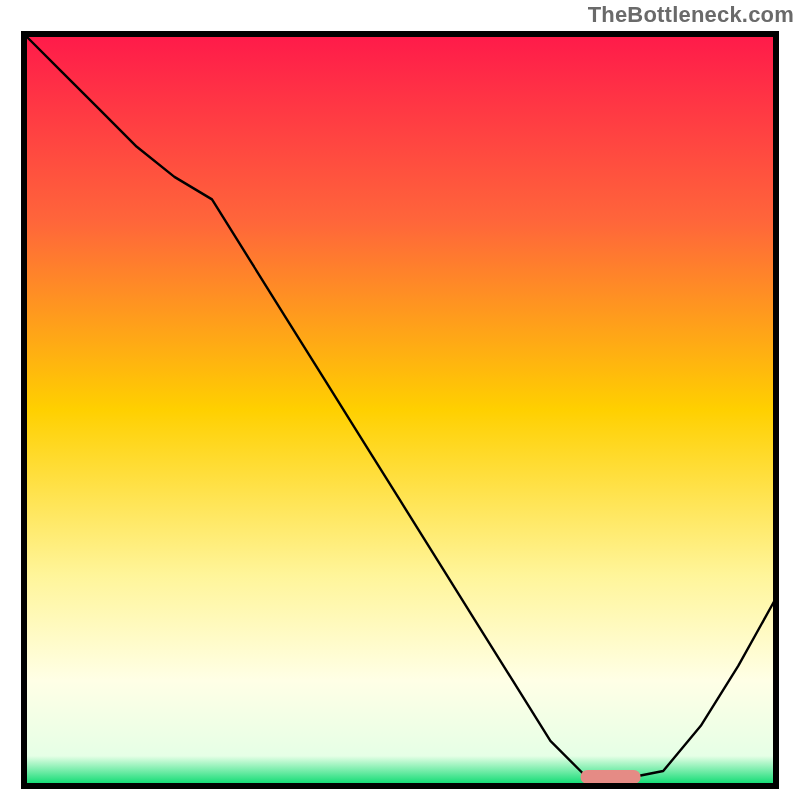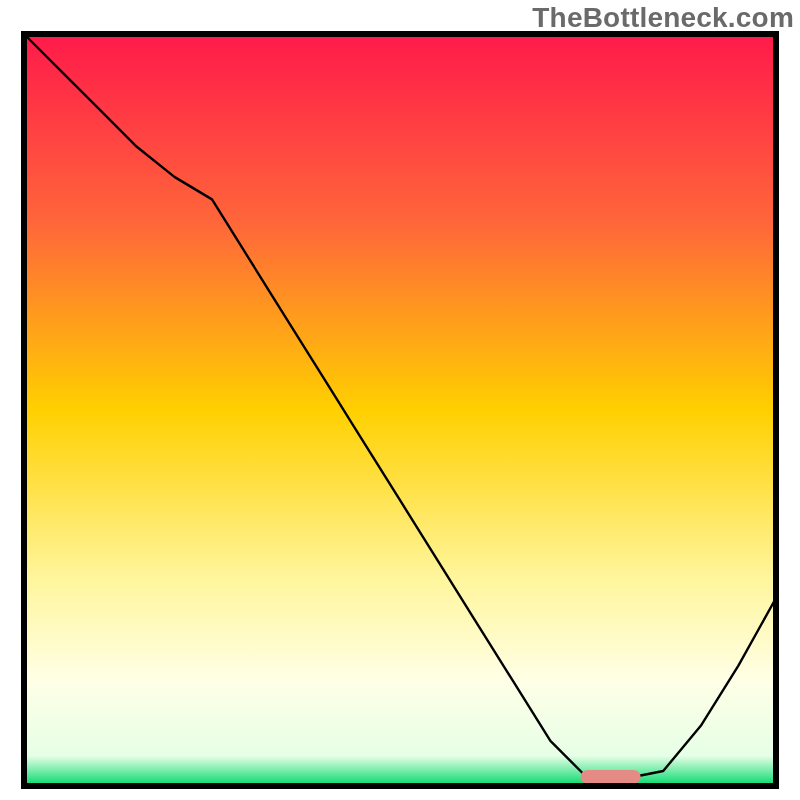--- a/index.html
+++ b/index.html
@@ -8,21 +8,21 @@
     width: 800px;
     height: 800px;
     background: #ffffff;
     font-family: Arial, Helvetica, sans-serif;
     overflow: hidden;
   }
   .watermark {
     position: absolute;
     top: 2px;
     right: 6px;
-    font-size: 28px;
+    font-size: 22px;
     font-weight: 600;
     color: #6a6a6a;
     letter-spacing: 0.2px;
     user-select: none;
   }
   .chart-wrap {
     position: absolute;
     top: 30px;
     left: 20px;
     width: 760px;

